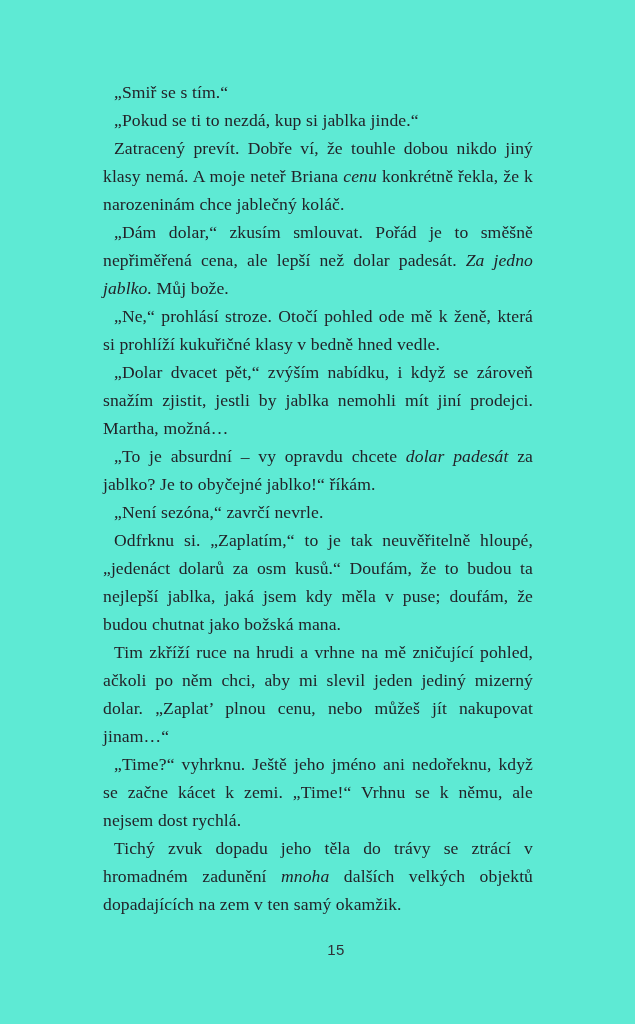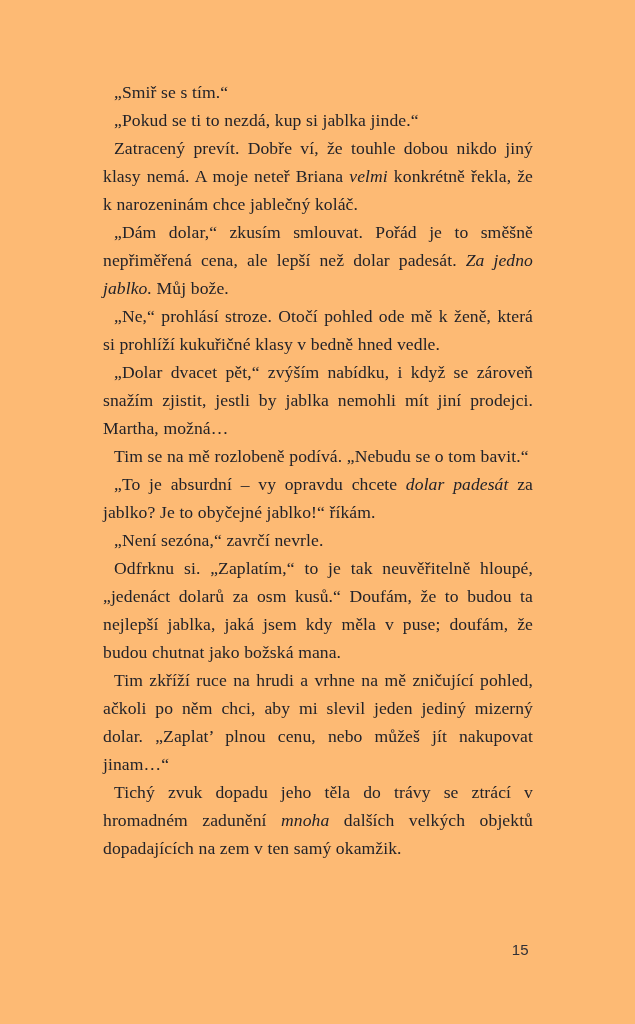--- a/index.html
+++ b/index.html
@@ -11,21 +11,21 @@
     height: 1024px;
     background: #ffffff;
     font-family: "Liberation Serif", "DejaVu Serif", serif;
     color: #222228;
     overflow: hidden;
   }
   .page {
     position: relative;
     width: 635px;
     height: 1024px;
-    background: #fdba74;
+    background: #5eead4;
     box-sizing: border-box;
   }
   .text-block {
     position: absolute;
     left: 103px;
     top: 78px;
     width: 430px;
   }
   .para {
     margin: 0;
@@ -38,46 +38,46 @@
     letter-spacing: 0.005em;
     word-spacing: 0.005em;
     -webkit-font-smoothing: antialiased;
   }
   .para i,
   .para em {
     font-style: italic;
   }
   .folio {
     position: absolute;
-    left: 99px;
+    left: 121px;
     top: 940px;
     width: 430px;
-    text-align: right;
+    text-align: center;
     font-size: 15px;
     line-height: 20px;
     color: #303036;
     font-family: "Liberation Sans", "DejaVu Sans", sans-serif;
     letter-spacing: 0.02em;
   }
 </style>
 </head>
 <body>
 
 <div class="page">
 
   <div class="text-block" id="text-block">
       <p class="para"><span>„Smiř se s tím.“</span></p>
       <p class="para"><span>„Pokud se ti to nezdá, kup si jablka jinde.“</span></p>
-      <p class="para"><span>Zatracený prevít. Dobře ví, že touhle dobou nikdo jiný klasy nemá. A moje neteř Briana </span><em>velmi</em><span> konkrétně řekla, že k narozeninám chce jablečný koláč.</span></p>
+      <p class="para"><span>Zatracený prevít. Dobře ví, že touhle dobou nikdo jiný klasy nemá. A moje neteř Briana </span><em>cenu</em><span> konkrétně řekla, že k narozeninám chce jablečný koláč.</span></p>
       <p class="para"><span>„Dám dolar,“ zkusím smlouvat. Pořád je to směšně nepřiměřená cena, ale lepší než dolar padesát. </span><em>Za jedno jablko.</em><span> Můj bože.</span></p>
       <p class="para"><span>„Ne,“ prohlásí stroze. Otočí pohled ode mě k ženě, která si prohlíží kukuřičné klasy v bedně hned vedle.</span></p>
       <p class="para"><span>„Dolar dvacet pět,“ zvýším nabídku, i když se zároveň snažím zjistit, jestli by jablka nemohli mít jiní prodejci. Martha, možná…</span></p>
-      <p class="para"><span>Tim se na mě rozlobeně podívá. „Nebudu se o tom bavit.“</span></p>
       <p class="para"><span>„To je absurdní – vy opravdu chcete </span><em>dolar padesát</em><span> za jablko? Je to obyčejné jablko!“ říkám.</span></p>
       <p class="para"><span>„Není sezóna,“ zavrčí nevrle.</span></p>
       <p class="para"><span>Odfrknu si. „Zaplatím,“ to je tak neuvěřitelně hloupé, „jedenáct dolarů za osm kusů.“ Doufám, že to budou ta nejlepší jablka, jaká jsem kdy měla v puse; doufám, že budou chutnat jako božská mana.</span></p>
       <p class="para"><span>Tim zkříží ruce na hrudi a vrhne na mě zničující pohled, ačkoli po něm chci, aby mi slevil jeden jediný mizerný dolar. „Zaplat’ plnou cenu, nebo můžeš jít nakupovat jinam…“</span></p>
+      <p class="para"><span>„Time?“ vyhrknu. Ještě jeho jméno ani nedořeknu, když se začne kácet k zemi. „Time!“ Vrhnu se k němu, ale nejsem dost rychlá.</span></p>
       <p class="para"><span>Tichý zvuk dopadu jeho těla do trávy se ztrácí v hromadném zadunění </span><em>mnoha</em><span> dalších velkých objektů dopadajících na zem v ten samý okamžik.</span></p>
     </div>
 
   <div class="folio">15</div>
 
 </div>
 
 </body></html>

